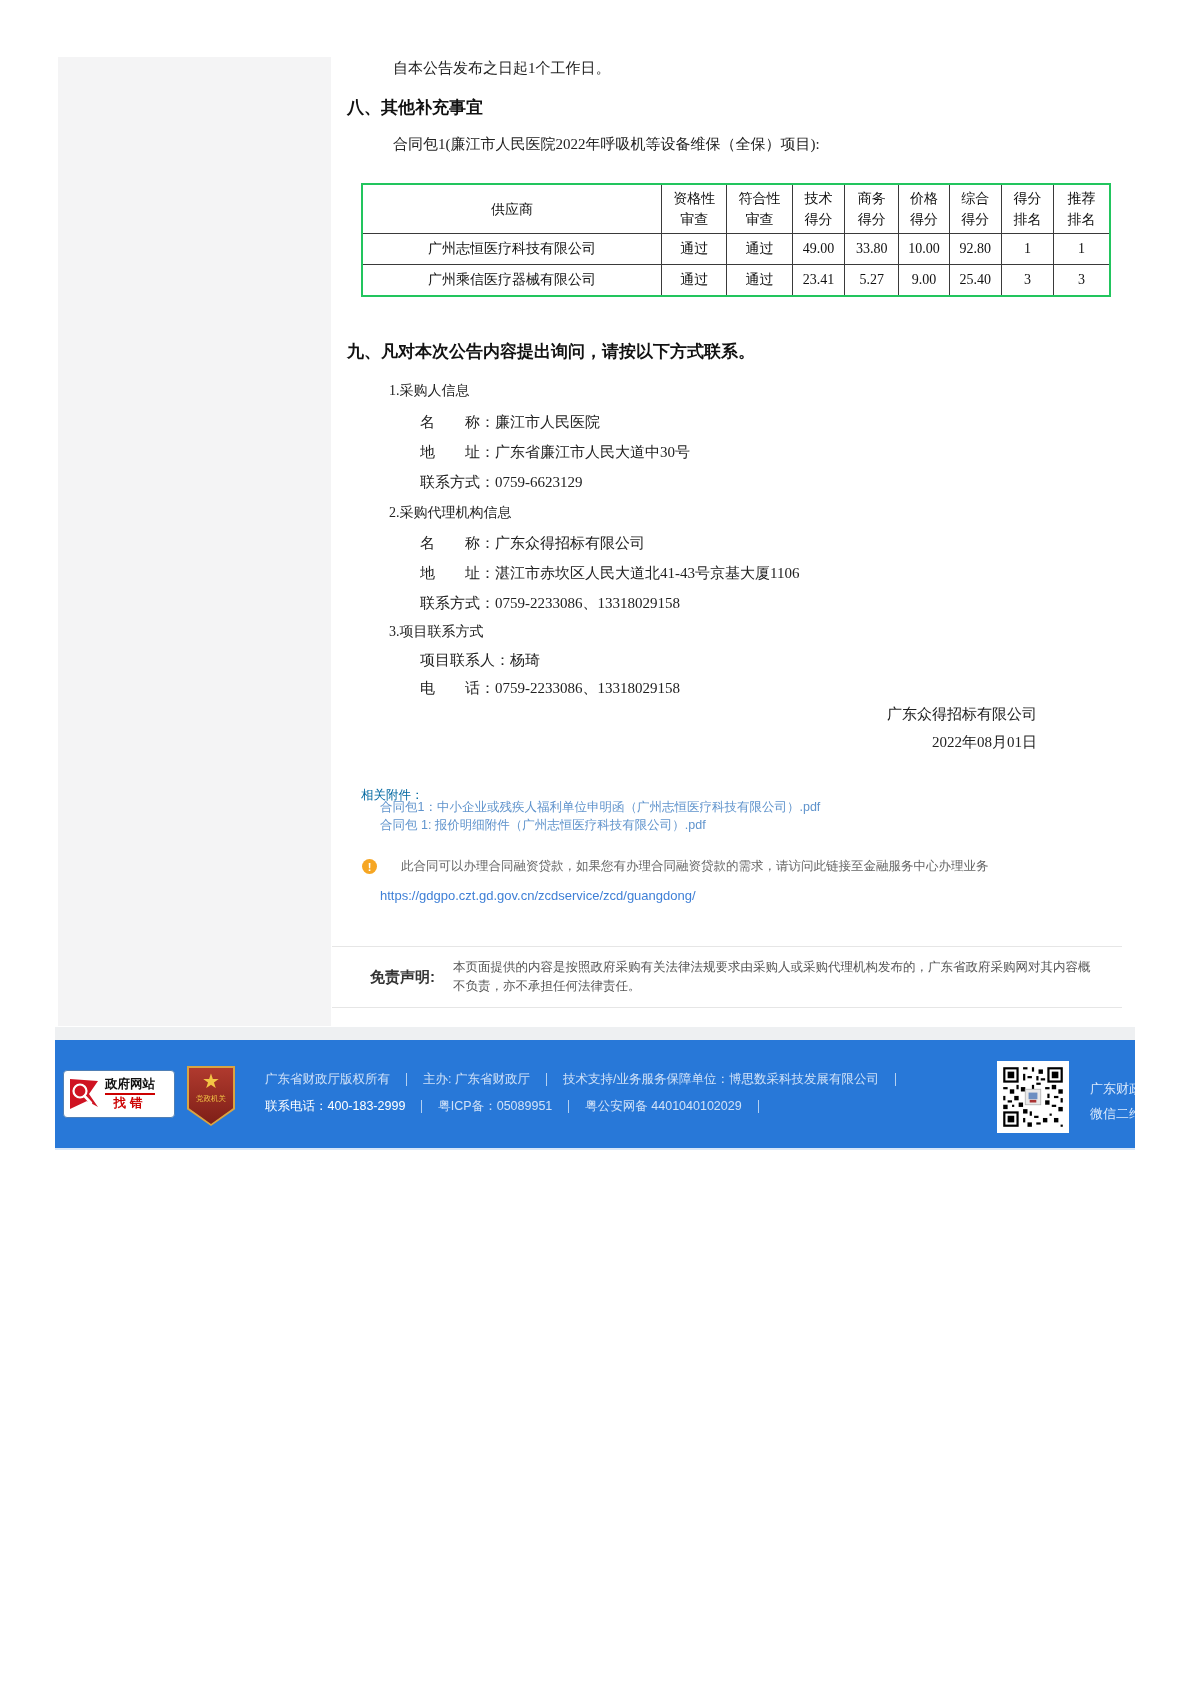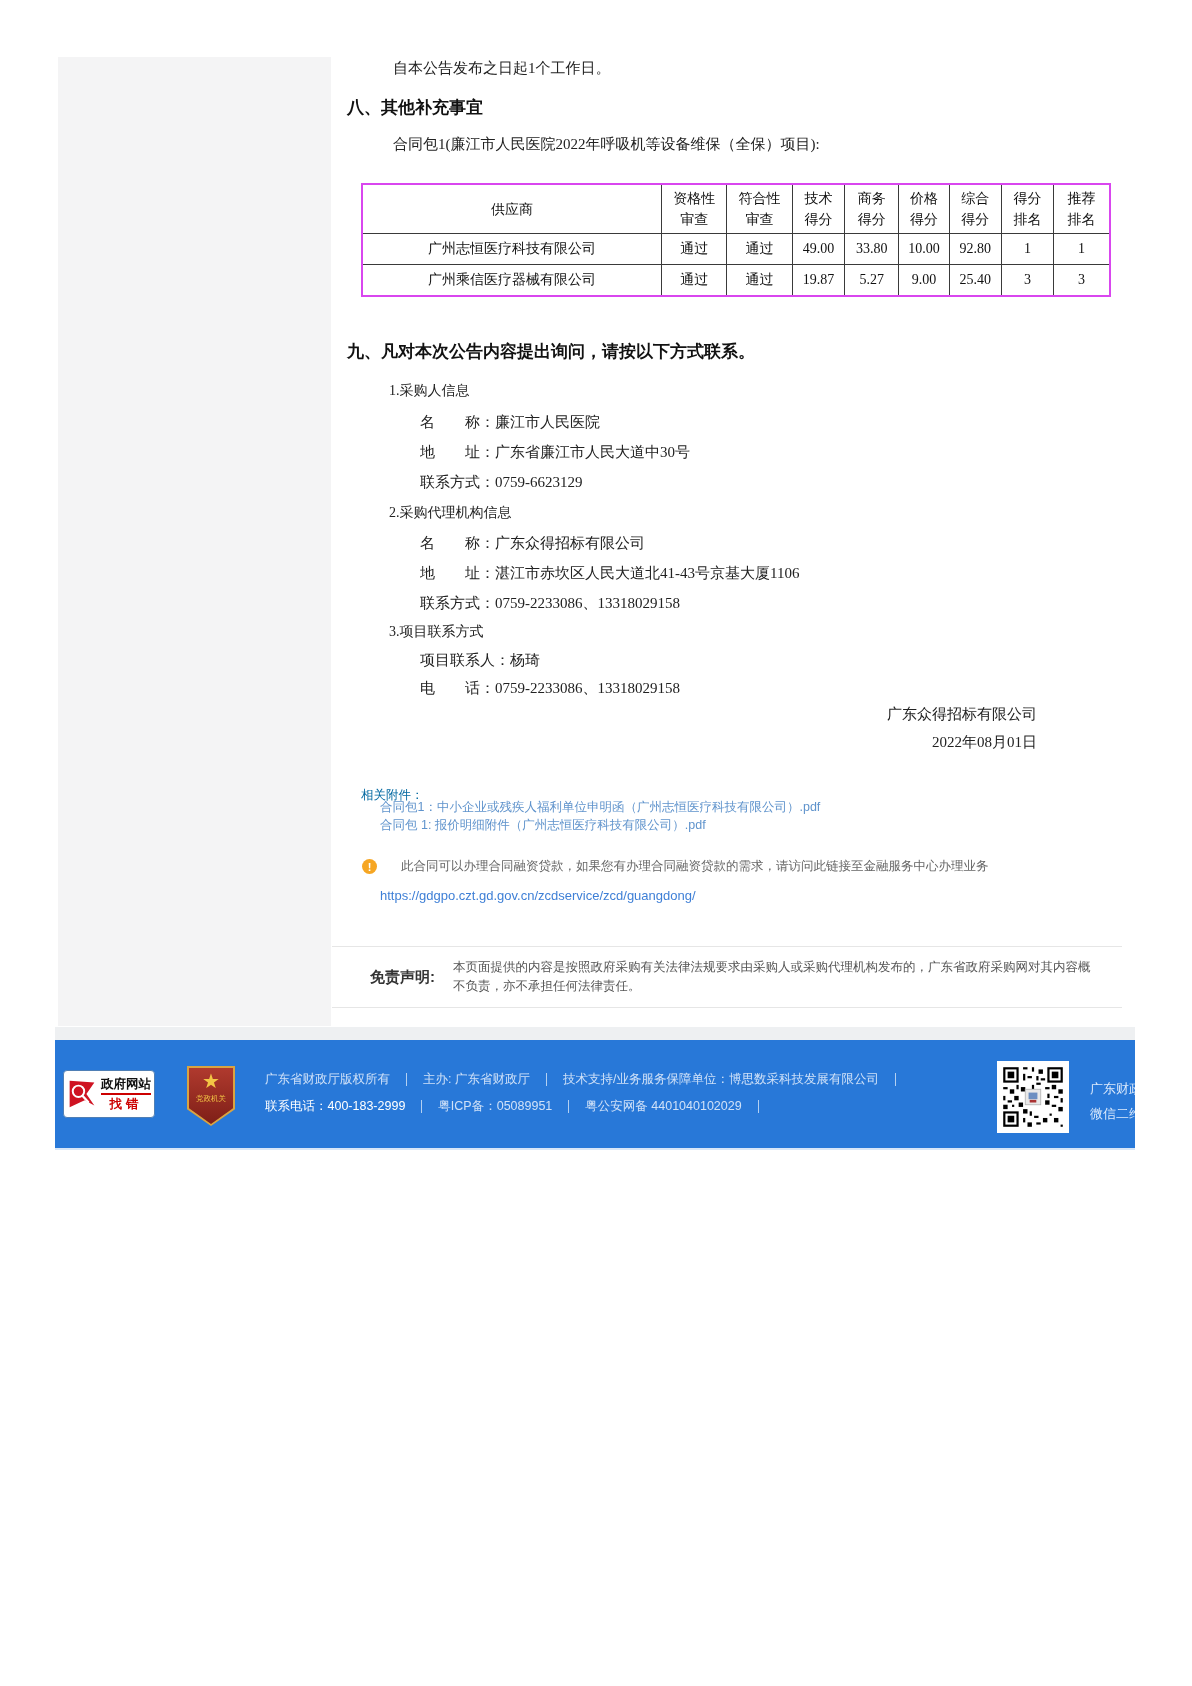--- a/index.html
+++ b/index.html
@@ -8,21 +8,21 @@
   .abs{position:absolute;}
   
   .sidebar{left:58px;top:57px;width:273px;height:969px;background:#f4f4f5;}
   
   .doc-line{font-size:15px;line-height:21px;white-space:nowrap;}
   .doc-h{font-size:17px;font-weight:bold;line-height:23px;white-space:nowrap;color:#111;}
   .num-h{font-size:14px;line-height:20px;white-space:nowrap;}
   .right-line{font-size:15px;line-height:21px;text-align:right;}
   
   .score-table{border-collapse:collapse;table-layout:fixed;width:750px;
-               border:2px solid #d946ef;font-size:14px;color:#111;background:#fff;}
+               border:2px solid #22c55e;font-size:14px;color:#111;background:#fff;}
   .score-table th,.score-table td{border:1px solid #3a3a3a;text-align:center;padding:0;font-weight:normal;overflow:hidden;}
   .score-table thead th{height:48px;}
   .score-table thead th span{display:block;line-height:21px;}
   .score-table tbody td{height:30px;text-align:center;}
   
   .sans{font-family:"Liberation Sans","DejaVu Sans",sans-serif;}
   .attach-label{font-size:12.5px;color:#0369a1;margin-top:8px;}
   .attach-link{font-size:12.5px;color:#5f93cc;cursor:pointer;white-space:nowrap;}
   .notice-row{display:flex;align-items:center;gap:24px;}
   .warn-icon{width:15px;height:15px;border-radius:50%;background:#f6a623;color:#fff;
@@ -33,26 +33,26 @@
   .url-link{font-size:13px;color:#3e7fd6;cursor:pointer;white-space:nowrap;}
   
   .disclaimer{left:332px;top:946px;width:790px;height:60px;border-top:1px solid #e6e6e6;
               border-bottom:1px solid #e6e6e6;display:flex;align-items:center;}
   .disc-label{font-size:15px;font-weight:bold;color:#333;margin:0 18px 0 38px;white-space:nowrap;}
   .disc-text{font-size:12.5px;color:#555;line-height:19px;width:648px;}
   
   .strip{left:55px;top:1027px;width:1080px;height:13px;background:#eef0f2;}
   .footer{left:55px;top:1040px;width:1080px;height:108px;background:#2878d8;overflow:hidden;
           border-bottom:2px solid #d7e6f8;}
-  .gov-badge{position:absolute;left:8px;top:30px;width:92px;height:48px;background:#fff;
+  .gov-badge{position:absolute;left:8px;top:30px;width:112px;height:48px;background:#fff;
              border:1px solid #4f7fb5;border-radius:4px;display:flex;align-items:center;gap:4px;padding:0 3px;box-sizing:border-box;cursor:pointer;}
   .gb-text{display:flex;flex-direction:column;align-items:center;line-height:1;}
   .gb-top{font-family:"Liberation Sans",sans-serif;font-size:12.5px;font-weight:bold;color:#111;
           border-bottom:2px solid #c00;padding-bottom:3px;white-space:nowrap;}
-  .gb-bottom{font-family:Liberation Sans, sans-serif;font-size:12.5px;font-weight:bold;color:#c00;margin-top:3px;letter-spacing:4px;}
+  .gb-bottom{font-family:Liberation Mono, monospace;font-size:12.5px;font-weight:bold;color:#c00;margin-top:3px;letter-spacing:4px;}
   .shield-outer{position:absolute;left:132px;top:26px;width:48px;height:60px;background:#d9a441;
                 clip-path:polygon(0 0,100% 0,100% 72%,50% 100%,0 72%);}
   .shield-inner{position:absolute;left:2px;top:2px;width:44px;height:56px;
                 background:linear-gradient(180deg,#b03a2e,#7e1f17);
                 clip-path:polygon(0 0,100% 0,100% 72%,50% 100%,0 72%);
                 display:flex;flex-direction:column;align-items:center;}
   .shield-star{color:#f3c545;font-size:20px;line-height:26px;font-family:"DejaVu Sans",sans-serif;}
   .shield-label{color:#f3c545;font-size:7.5px;font-family:"Liberation Sans",sans-serif;white-space:nowrap;}
   .ft-block{position:absolute;left:210px;top:26px;font-family:"Liberation Sans","DejaVu Sans",sans-serif;
             font-size:12.5px;color:#cfe1f8;}
@@ -135,21 +135,21 @@
         <td>33.80</td>
         <td>10.00</td>
         <td>92.80</td>
         <td>1</td>
         <td>1</td>
       </tr>
       <tr>
         <td>广州乘信医疗器械有限公司</td>
         <td>通过</td>
         <td>通过</td>
-        <td>19.87</td>
+        <td>23.41</td>
         <td>5.27</td>
         <td>9.00</td>
         <td>25.40</td>
         <td>3</td>
         <td>3</td>
       </tr>
     </tbody>
   </table>
 
   <div class="abs doc-h" style="left:347px;top:340px">九、凡对本次公告内容提出询问，请按以下方式联系。</div>

